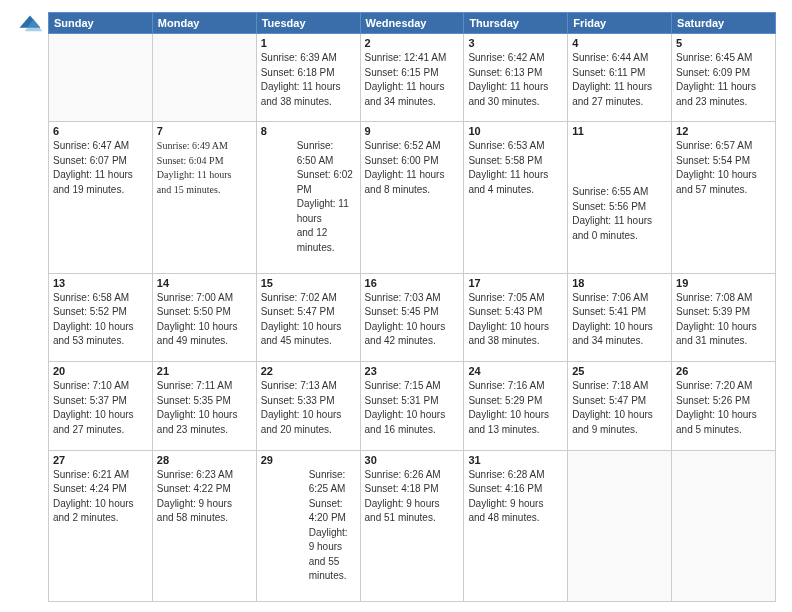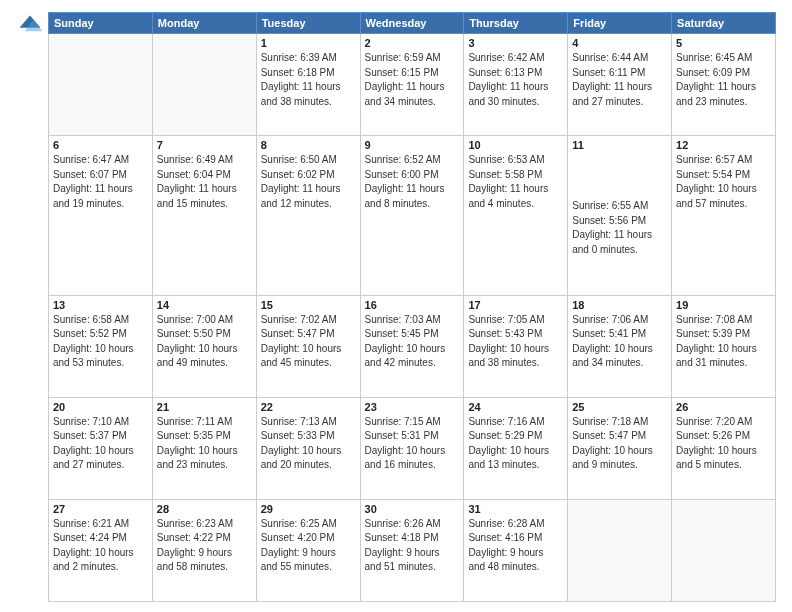--- a/index.html
+++ b/index.html
@@ -133,21 +133,21 @@
           <td class="empty"></td>
           <td>
             <span class="day-num">1</span>
             <div class="day-info" style="white-space: pre-line;">Sunrise: 6:39 AM
 Sunset: 6:18 PM
 Daylight: 11 hours
 and 38 minutes.</div>
           </td>
           <td>
             <span class="day-num">2</span>
-            <div class="day-info" style="white-space: pre-line;">Sunrise: 6:59 AM
+            <div class="day-info" style="white-space: pre-line;">Sunrise: 12:41 AM
 Sunset: 6:15 PM
 Daylight: 11 hours
 and 34 minutes.</div>
           </td>
           <td>
             <span class="day-num">3</span>
             <div class="day-info" style="white-space: pre-line;">Sunrise: 6:42 AM
 Sunset: 6:13 PM
 Daylight: 11 hours
 and 30 minutes.</div>
@@ -170,28 +170,28 @@
         <tr>
           <td>
             <span class="day-num">6</span>
             <div class="day-info" style="white-space: pre-line;">Sunrise: 6:47 AM
 Sunset: 6:07 PM
 Daylight: 11 hours
 and 19 minutes.</div>
           </td>
           <td>
             <span class="day-num">7</span>
-            <div class="day-info" style="white-space: pre-line;">Sunrise: 6:49 AM
+            <div class="day-info" style="white-space: pre-line; font-family: Liberation Serif, serif;">Sunrise: 6:49 AM
 Sunset: 6:04 PM
 Daylight: 11 hours
 and 15 minutes.</div>
           </td>
           <td>
             <span class="day-num">8</span>
-            <div class="day-info" style="white-space: pre-line;">Sunrise: 6:50 AM
+            <div class="day-info" style="white-space: pre-line; margin-left: 36px;">Sunrise: 6:50 AM
 Sunset: 6:02 PM
 Daylight: 11 hours
 and 12 minutes.</div>
           </td>
           <td>
             <span class="day-num">9</span>
             <div class="day-info" style="white-space: pre-line;">Sunrise: 6:52 AM
 Sunset: 6:00 PM
 Daylight: 11 hours
 and 8 minutes.</div>
@@ -330,21 +330,21 @@
           </td>
           <td>
             <span class="day-num">28</span>
             <div class="day-info" style="white-space: pre-line;">Sunrise: 6:23 AM
 Sunset: 4:22 PM
 Daylight: 9 hours
 and 58 minutes.</div>
           </td>
           <td>
             <span class="day-num">29</span>
-            <div class="day-info" style="white-space: pre-line;">Sunrise: 6:25 AM
+            <div class="day-info" style="white-space: pre-line; margin-left: 48px;">Sunrise: 6:25 AM
 Sunset: 4:20 PM
 Daylight: 9 hours
 and 55 minutes.</div>
           </td>
           <td>
             <span class="day-num">30</span>
             <div class="day-info" style="white-space: pre-line;">Sunrise: 6:26 AM
 Sunset: 4:18 PM
 Daylight: 9 hours
 and 51 minutes.</div>

